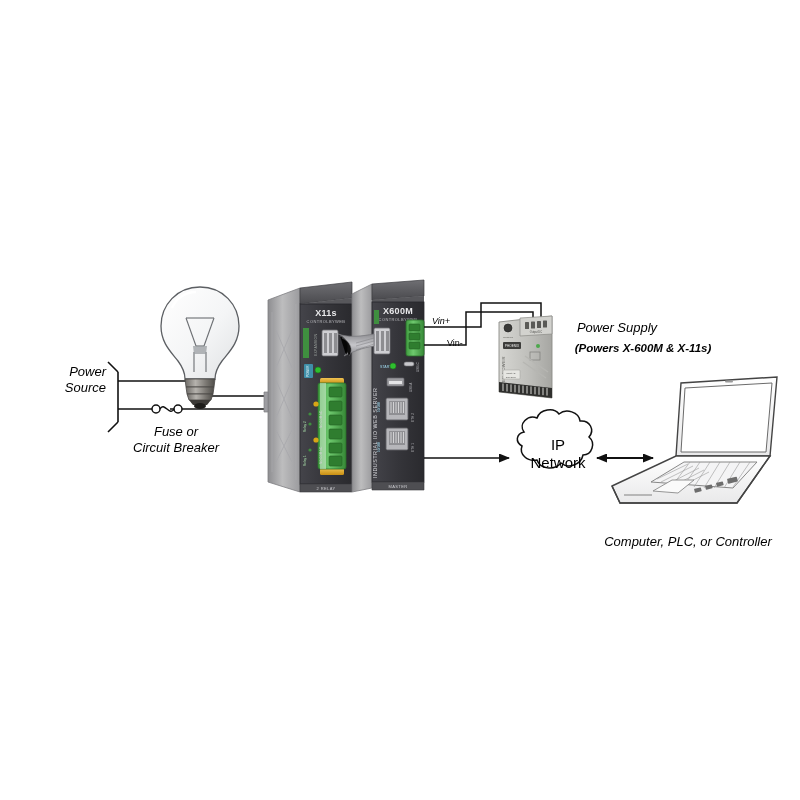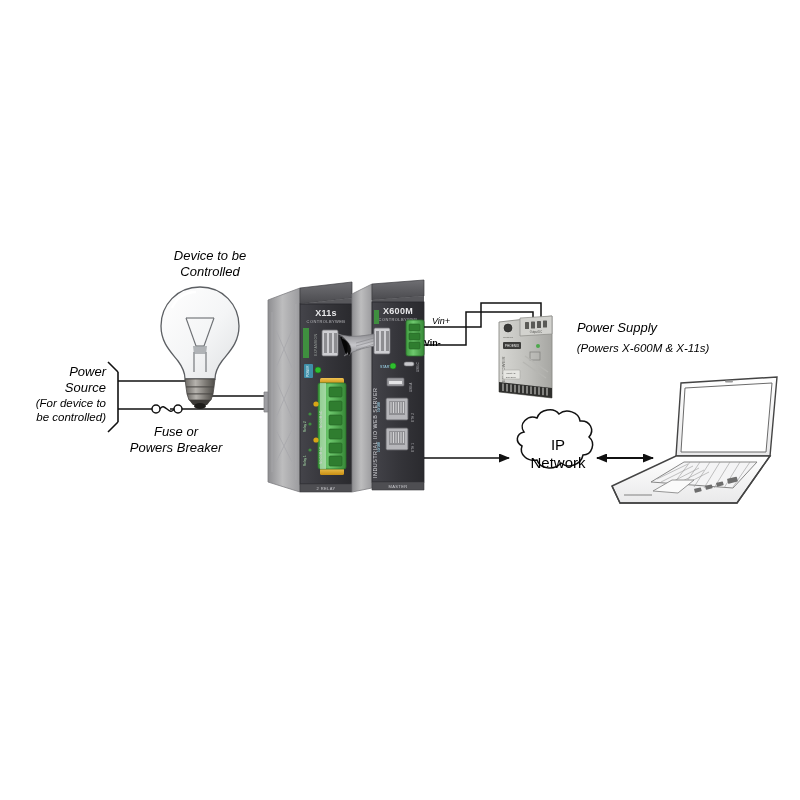--- a/index.html
+++ b/index.html
@@ -386,37 +386,34 @@
 
       <path d="M185,379 L215,379 L214,387 L186,387 Z" fill="url(#baseG)" stroke="#4a4845" stroke-width="0.8"></path>
       <path d="M186,387 L214,387 L213,394 L187,394 Z" fill="url(#baseG)" stroke="#4a4845" stroke-width="0.8"></path>
       <path d="M187,394 L213,394 L211,400 L189,400 Z" fill="url(#baseG)" stroke="#4a4845" stroke-width="0.8"></path>
       <path d="M189,400 L211,400 L207,405 L193,405 Z" fill="#3c3a37"></path>
       <ellipse cx="200" cy="406" rx="6" ry="3" fill="#1d1c1a"></ellipse>
     </g>
 
   </svg>
 
-  <div class="lbl c" style="left:150px;top:248px;width:120px;font-size:13px;">Device to be
-Controlled</div>
 
   <div class="lbl r" style="left:10px;top:364px;width:96px;font-size:13px;">Power
 Source</div>
 
-  <div class="lbl r" style="left:2px;top:396px;width:104px;font-size:11.5px;">(For device to
-be controlled)</div>
 
   <div class="lbl c" style="left:116px;top:424px;width:120px;font-size:13px;">Fuse or
-Powers Breaker</div>
+Circuit Breaker</div>
 
   <div class="lbl plain" style="left:432px;top:316px;font-size:9px;font-style:italic;">Vin+</div>
 
-  <div class="lbl plain" style="left:424px;top:338px;font-size:9px;font-weight:bold;">Vin-</div>
+  <div class="lbl plain" style="left:447px;top:338px;font-size:9px;">Vin-</div>
 
   <div class="lbl c" style="left:537px;top:320px;width:160px;font-size:13px;">Power Supply</div>
 
-  <div class="lbl c" style="left:553px;top:341px;width:180px;font-size:11.5px;">(Powers X-600M &amp; X-11s)</div>
+  <div class="lbl c" style="left:553px;top:341px;width:180px;font-size:11.5px;font-weight:bold;">(Powers X-600M &amp; X-11s)</div>
 
   <div class="lbl plain c" style="left:521px;top:436px;width:74px;font-size:15px;">IP
 Network</div>
 
+  <div class="lbl c" style="left:588px;top:534px;width:200px;font-size:13px;">Computer, PLC, or Controller</div>
 
 </div>
 
 </body></html>

